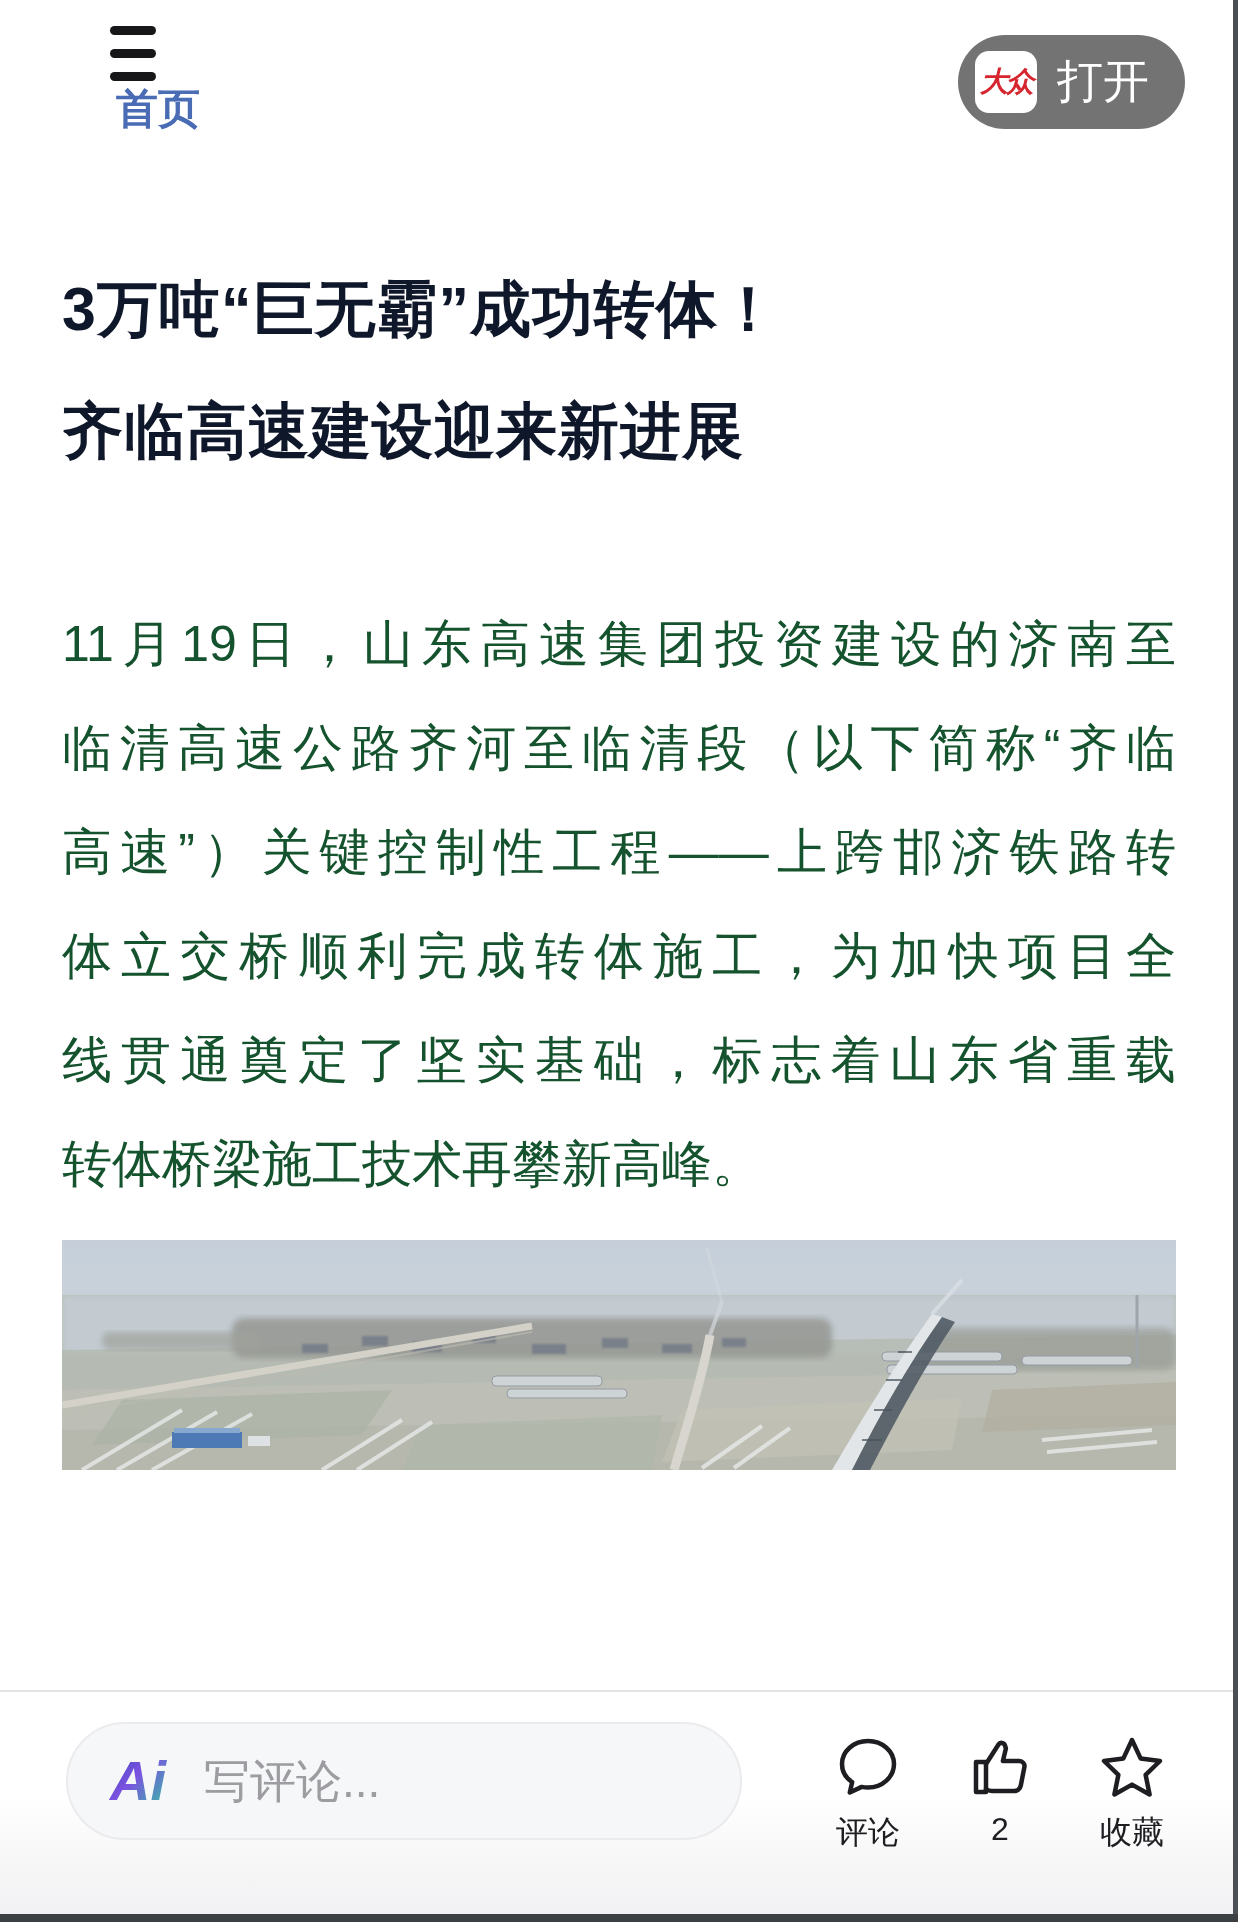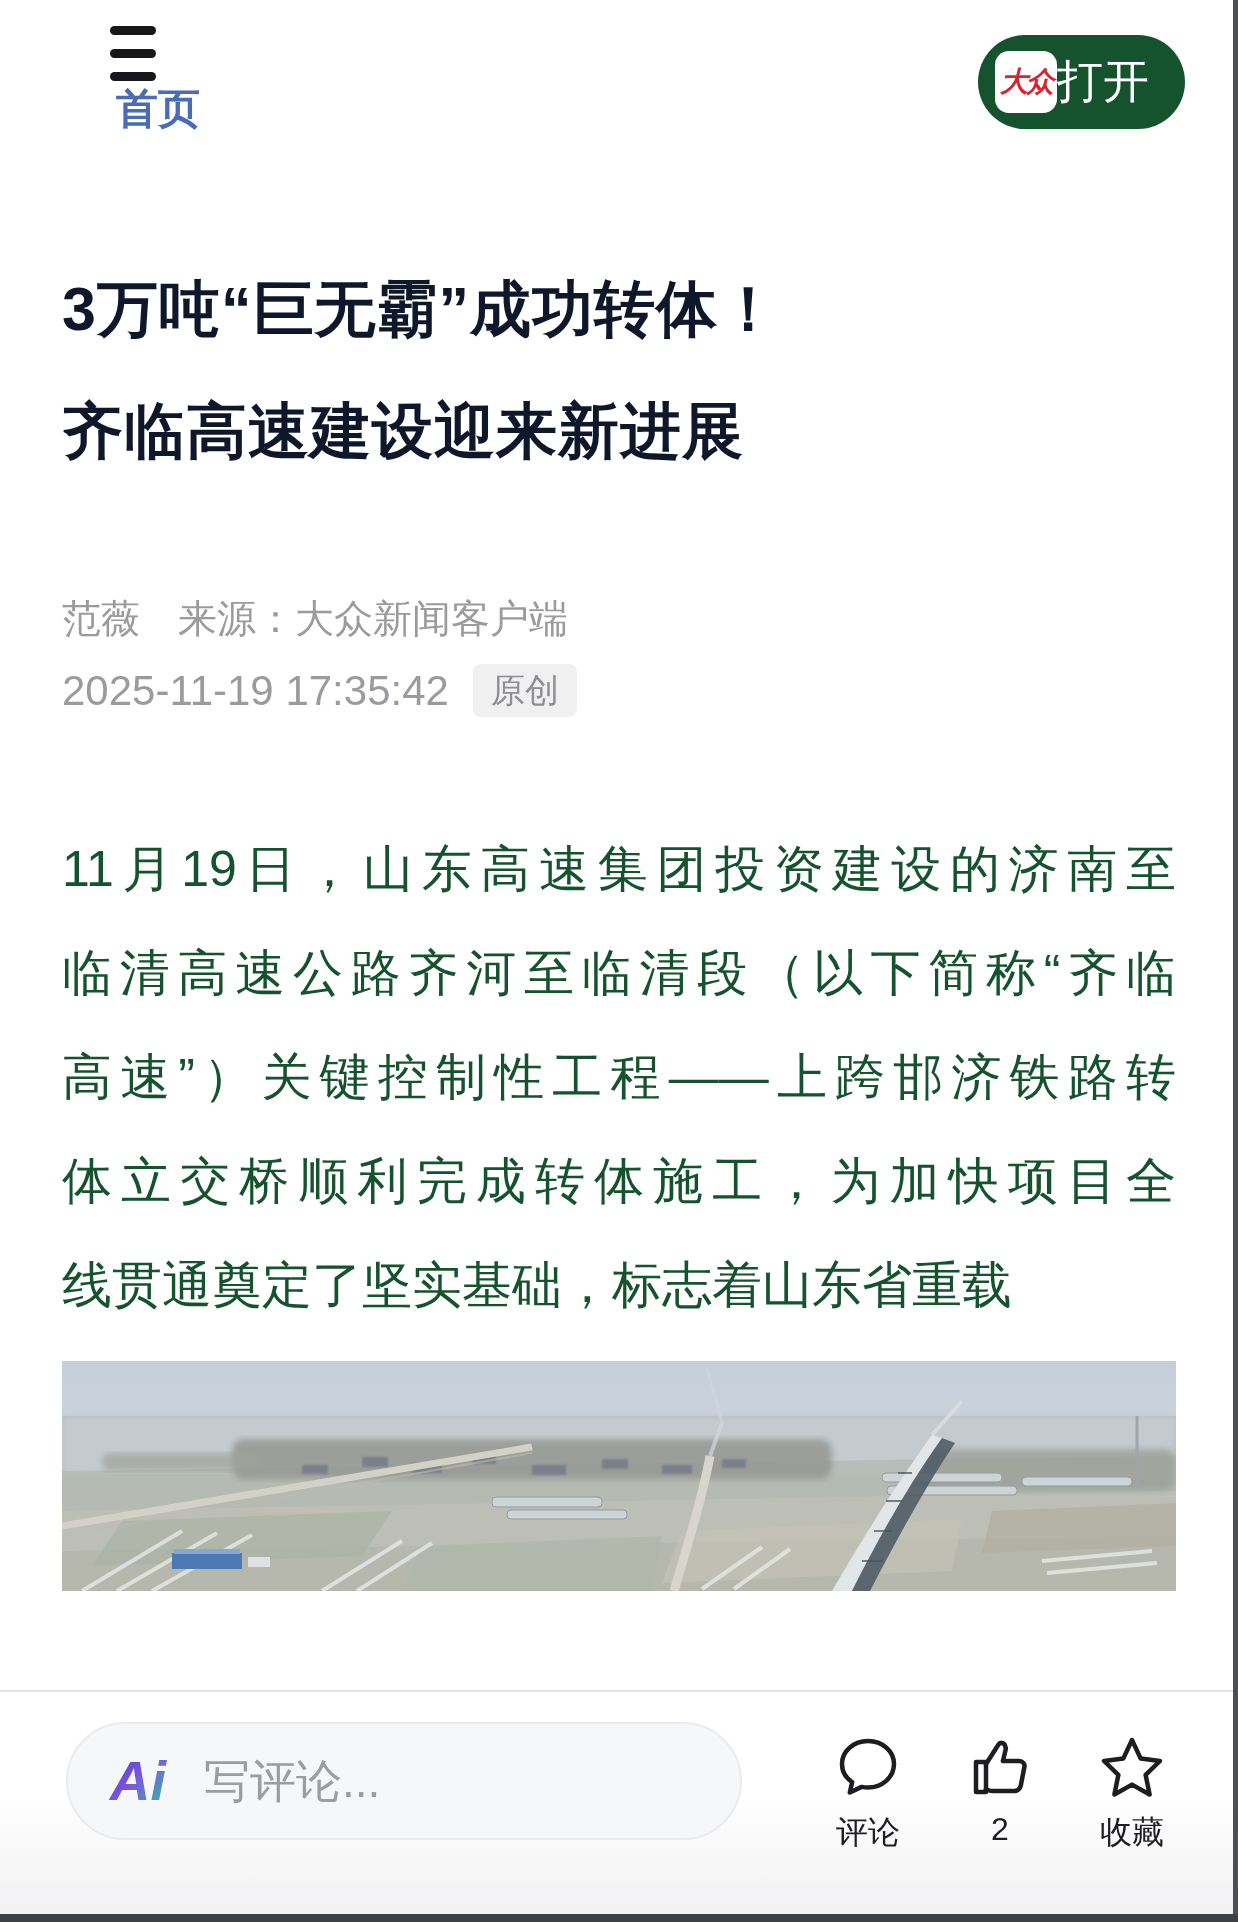--- a/index.html
+++ b/index.html
@@ -16,22 +16,22 @@
     padding:33px 53px 0 66px; height:130px;
   }
   .topbar-left{ display:flex; align-items:center;flex-direction:column; }
   .hamburger{ display:flex; flex-direction:column; gap:14px; cursor:pointer; }
   .hamburger span{ width:46px; height:9px; border-radius:5px; background:#17171a; }
   .home-link{
     margin-left:50px; font-size:42px; font-weight:bold; color:#4a6cb4;
     text-decoration:none; cursor:pointer;
   }
   .open-btn{
-    display:flex; align-items:flex-end; 
-    background:#14532d; border:none; border-radius:50px;
+    display:flex; align-items:flex-end; gap:20px;
+    background:#737373; border:none; border-radius:50px;
     padding:16px 36px 16px 17px; cursor:pointer;
   }
   .open-logo{
     width:62px; height:62px; background:#ffffff; border-radius:14px;
     display:flex; align-items:center; justify-content:center;
     color:#d6252e; font-size:28px; font-weight:bold; font-style:italic;
     letter-spacing:-2px;
   }
   .open-label{ color:#ffffff; font-size:46px; font-weight:500;font-family:Liberation Serif, serif; }
 
@@ -111,37 +111,28 @@
       <span class="open-label">打开</span>
     </button>
   </div>
 
   <div class="article">
     <h1 class="title">
       <div>3万吨“巨无霸”成功转体！</div>
       <div>齐临高速建设迎来新进展</div>
     </h1>
 
-    <div class="meta">
-      <div class="meta-line1">
-        <span class="meta-author">范薇</span>
-        <span>来源：大众新闻客户端</span>
-      </div>
-      <div class="meta-line2">
-        <span>2025-11-19 17:35:42</span>
-        <span class="badge">原创</span>
-      </div>
-    </div>
 
     <div class="body-text">
       <div class="body-line">11月19日，山东高速集团投资建设的济南至</div>
       <div class="body-line">临清高速公路齐河至临清段（以下简称“齐临</div>
       <div class="body-line">高速”）关键控制性工程——上跨邯济铁路转</div>
       <div class="body-line">体立交桥顺利完成转体施工，为加快项目全</div>
       <div class="body-line">线贯通奠定了坚实基础，标志着山东省重载</div>
+      <div class="body-line">转体桥梁施工技术再攀新高峰。</div>
     </div>
 
     <div class="photo">
       <svg width="1114" height="230" viewBox="0 0 1114 230" xmlns="http://www.w3.org/2000/svg">
         <defs>
           <linearGradient id="sky" x1="0" y1="0" x2="0" y2="1">
             <stop offset="0" stop-color="#c6d0da"></stop>
             <stop offset="1" stop-color="#cdd5dd"></stop>
           </linearGradient>
           <filter id="haze">

